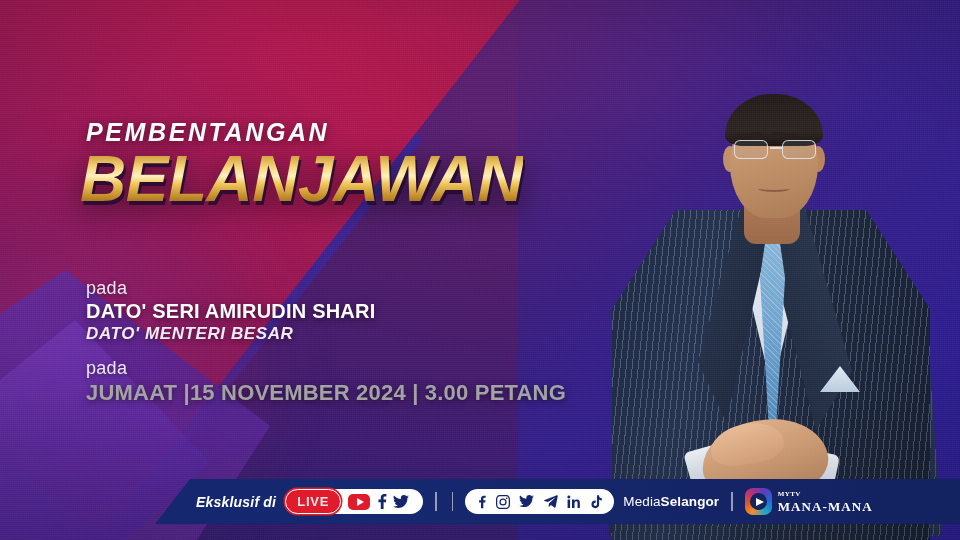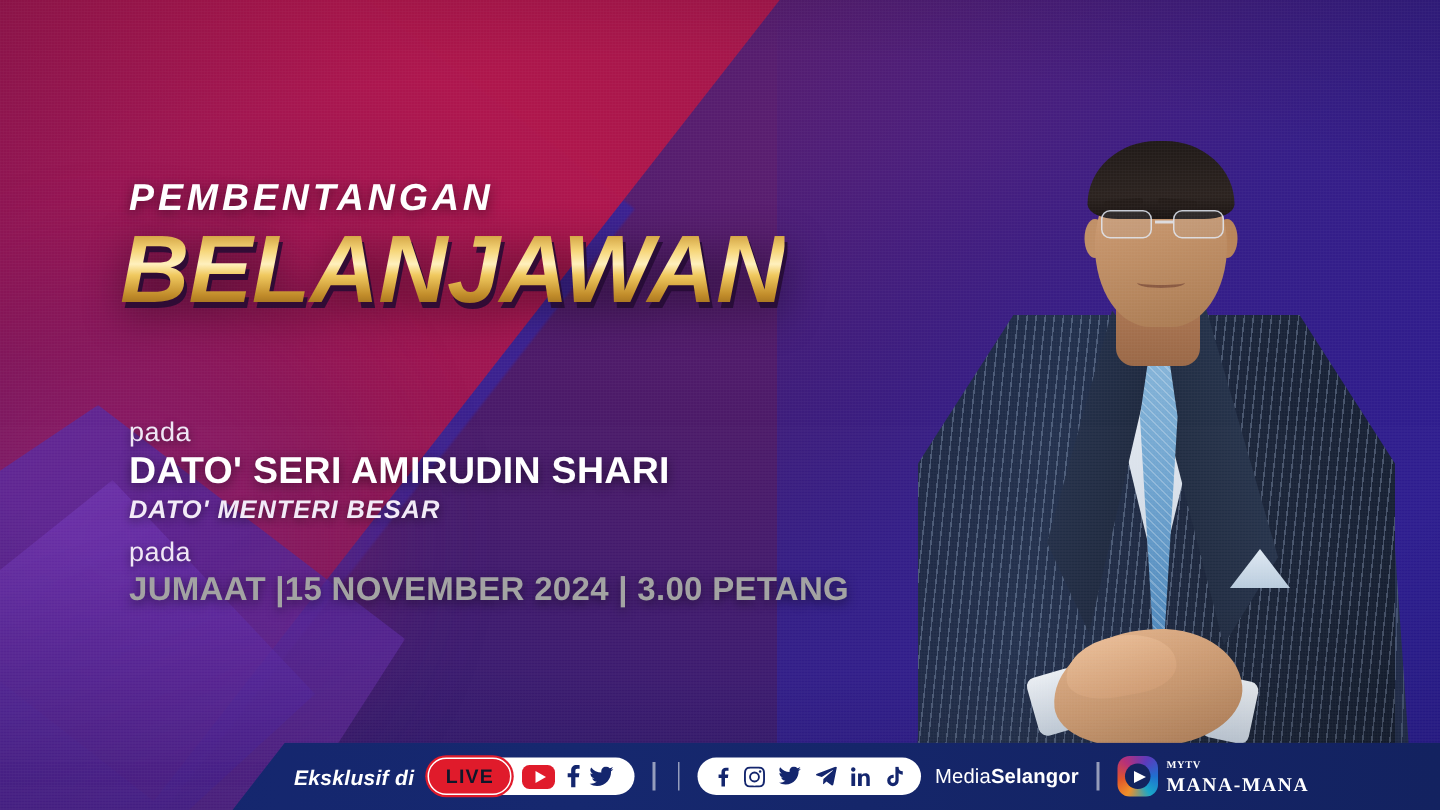--- a/index.html
+++ b/index.html
@@ -232,57 +232,57 @@
   }
   .gold-1 { top:142px; font-size:64px; }
   .gold-2 { top:202px; font-size:62px; }
 
   .sub-block { position:absolute; left:86px; top:278px; }
   .lbl {
     font-size:18px; font-weight:400; color:#efe6f5; letter-spacing:.3px;
     text-shadow:0 2px 6px rgba(0,0,0,.45);
   }
   .name {
-    font-size:25px; font-weight:800; color:#ffffff; letter-spacing:.2px;
+    font-size:20px; font-weight:800; color:#ffffff; letter-spacing:.2px;
     margin-top:1px; text-shadow:0 2px 7px rgba(0,0,0,.5);text-align:center;
   }
   .title-it {
     font-size:17px; font-weight:600; font-style:italic; color:#f2eaf7;
     letter-spacing:.6px; margin-top:1px; text-shadow:0 2px 6px rgba(0,0,0,.45);
   }
   .when-block { position:absolute; left:86px; top:358px; }
   .when {
     font-size:22px; font-weight:800; color:#a3a3a3; letter-spacing:.2px;
     margin-top:1px; text-shadow:0 2px 7px rgba(0,0,0,.5);
   }
 
   
   .footer {
-    position:absolute; left:0; bottom:0; width:100%; height:45px;
+    position:absolute; left:0; bottom:16px; width:100%; height:45px;
     background:linear-gradient(90deg,#14266e 0%,#16286f 40%,#132260 100%);
     clip-path:polygon(190px 0%, 100% 0%, 100% 100%, 0% 100%, 0% 100%, 155px 100%);
     display:flex; align-items:center;
   }
   .footer-inner {
     display:flex; align-items:center; gap:9px;
     margin-left:196px; height:100%;
   }
   .eks {
     color:#ffffff; font-size:14px; font-weight:700; font-style:italic;
     letter-spacing:.2px; white-space:nowrap;
   }
 
   .pill-live {
     display:flex; align-items:center; gap:0;
     background:#ffffff; border-radius:20px; height:25px;
     padding:0 9px 0 0; position:relative;
   }
   .live-chip {
     display:flex; align-items:center; justify-content:center;
-    background:#e01b2b; color:#0f172a; font-size:13px; font-weight:800;
+    background:#e01b2b; color:#e5e5e5; font-size:13px; font-weight:800;
     letter-spacing:.8px; height:25px; padding:0 11px;
     border-radius:20px; border:1.8px solid #fff;
     box-shadow:0 0 0 1.5px #e01b2b;
   }
   .yt-btn {
     width:22px; height:16px; background:#e01b2b; border-radius:5px;
     display:flex; align-items:center; justify-content:center;
     margin:0 6px 0 7px;
   }
   .yt-tri {

